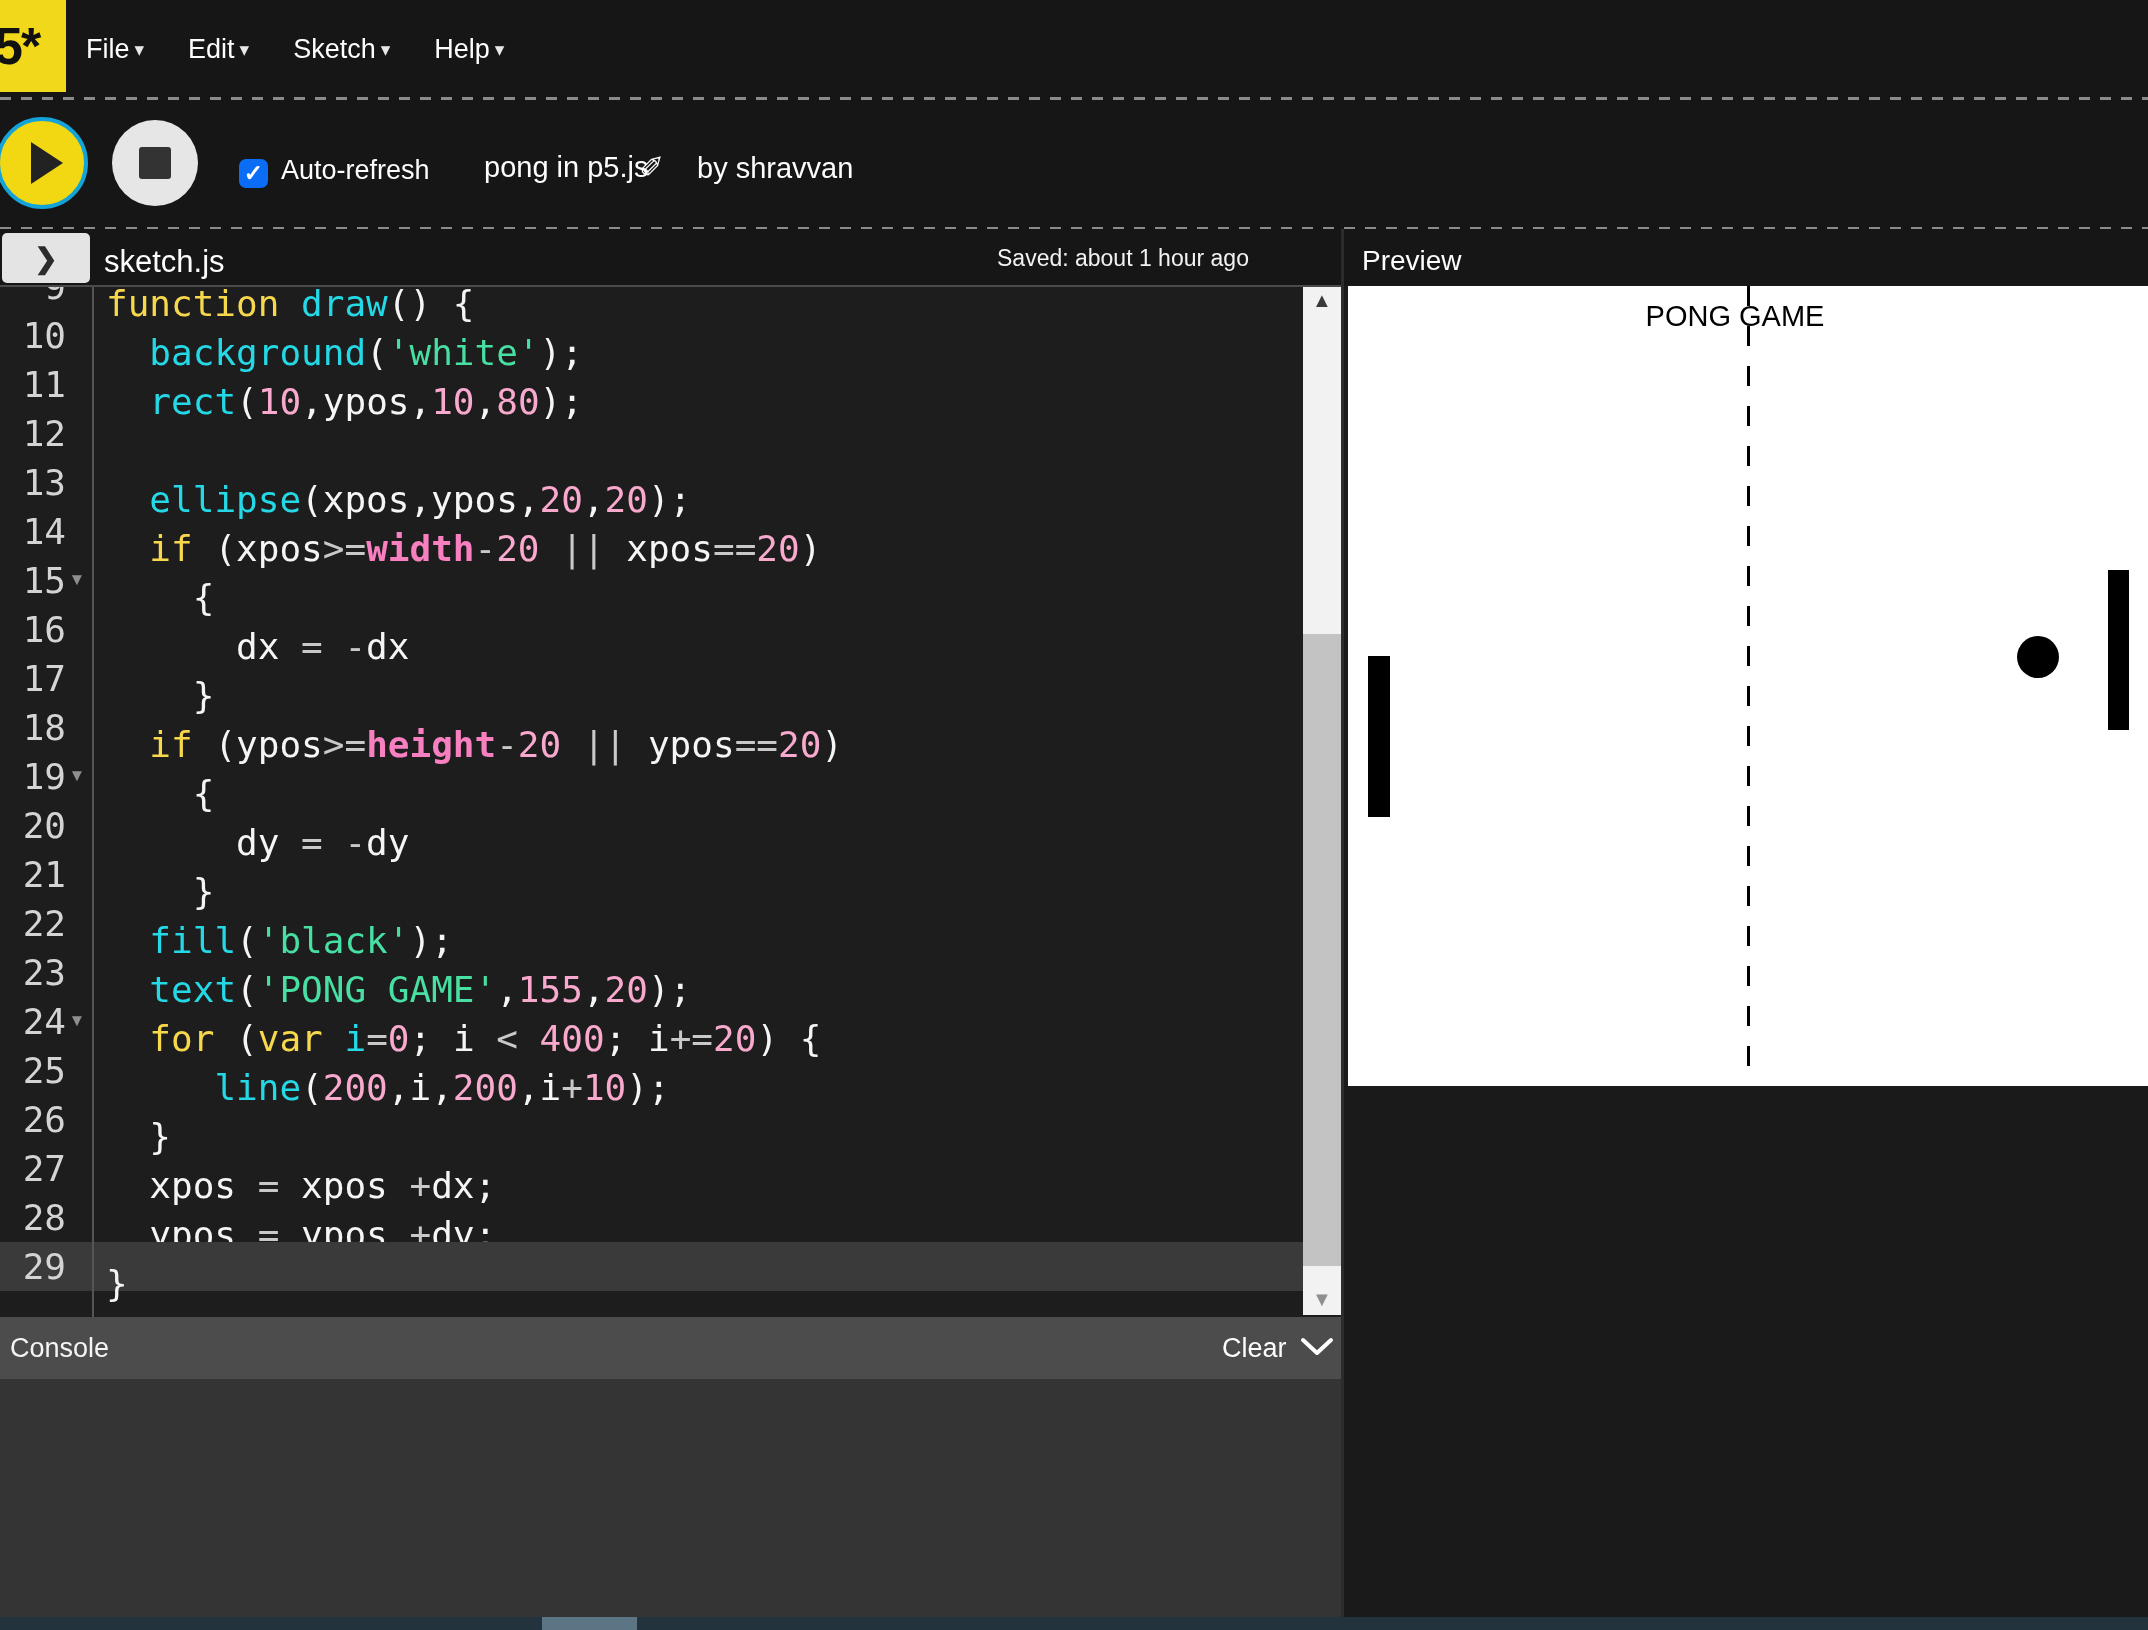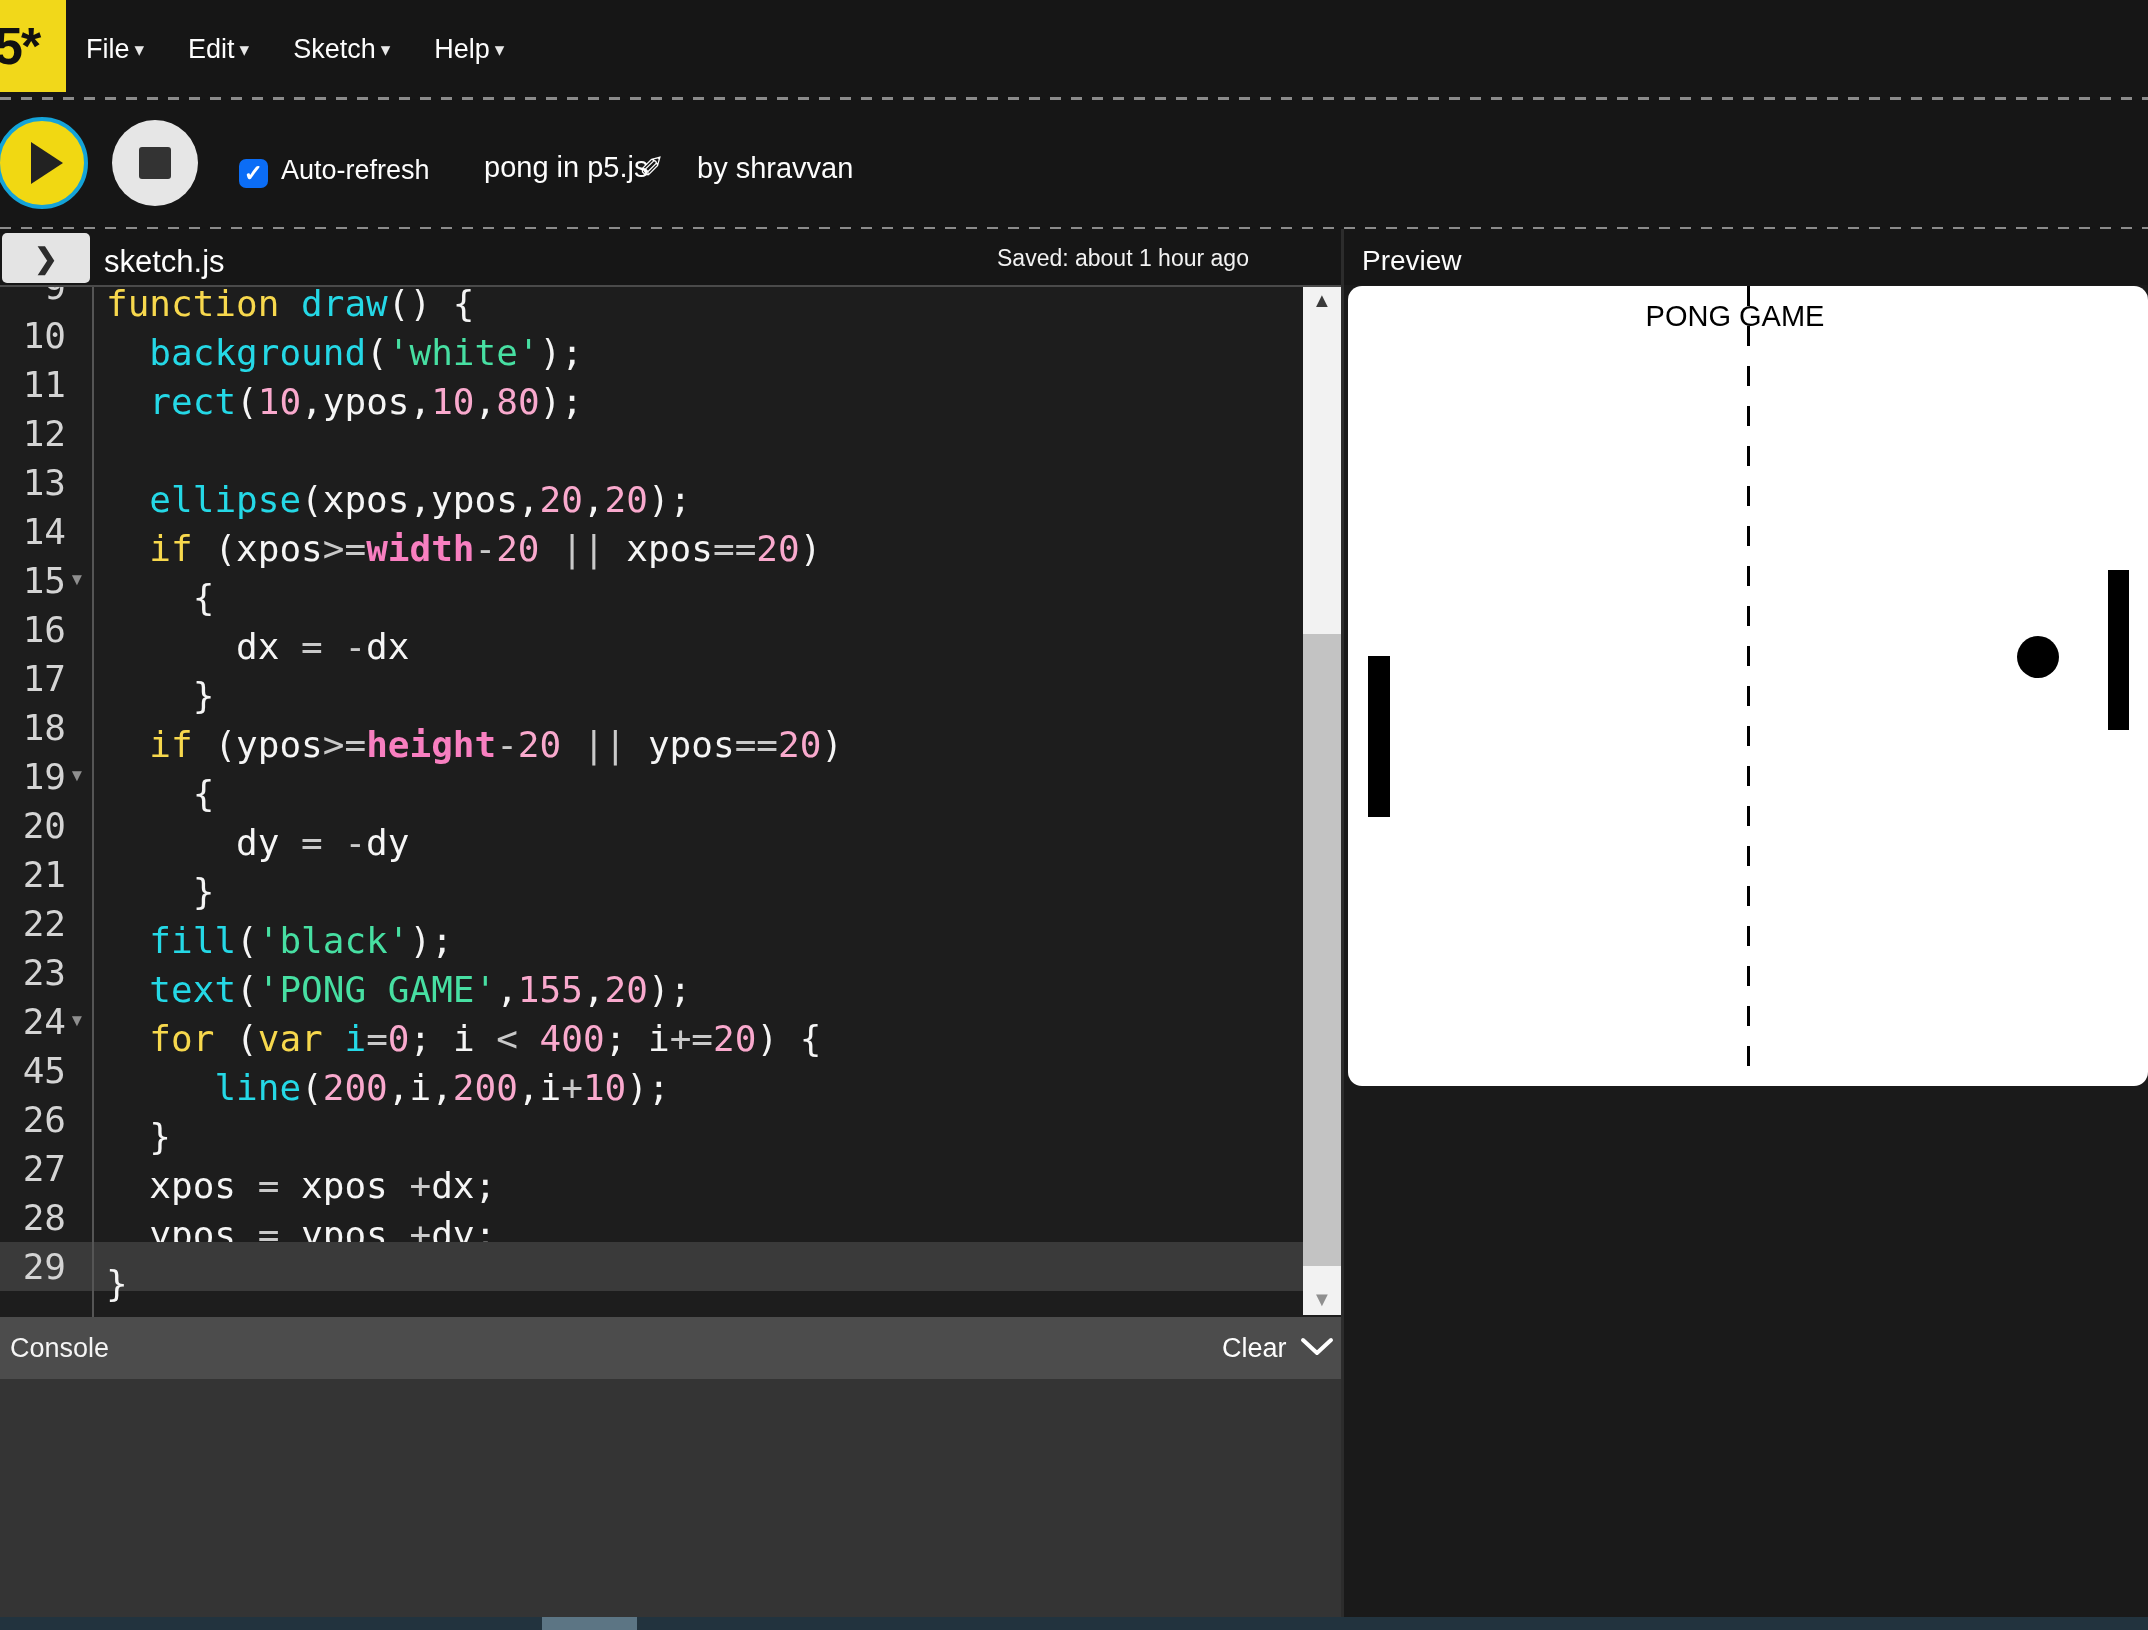--- a/index.html
+++ b/index.html
@@ -90,21 +90,21 @@
                     display:flex; align-items:center; }
   .console-title { position:absolute; left:10px; font-size:27px; color:#f5f5f5; }
   .console-clear { position:absolute; left:1222px; font-size:27px; color:#fdfdfd; background:none;
                    border:none; font-family:inherit; cursor:pointer; }
   .console-chevron { position:absolute; left:1300px; top:20px; cursor:pointer; }
   .console-body { left:0; top:1379px; width:1341px; height:238px; background:#343434; }
 
   
   .pane-divider { left:1341px; top:229px; width:3px; height:1388px; background:#2c2c2c; }
   .preview-pane { left:1344px; top:285px; width:804px; height:1332px; background:#1a1a1a; }
-  .game-canvas { left:1348px; top:286px; width:800px; height:800px; background:#fff;border-radius:14px; }
+  .game-canvas { left:1348px; top:286px; width:800px; height:800px; background:#fff; }
   .game-title { position:absolute; left:0; top:14px; width:774px; text-align:center;
                 color:#000; font-size:29px; font-family:"Liberation Sans", sans-serif; }
   .net { position:absolute; left:399px; top:0; width:3px; height:780px;
          background:repeating-linear-gradient(180deg,#000 0 20px,transparent 20px 40px); }
   .paddle { position:absolute; background:#000; }
   .paddle-left  { left:20px;  top:370px; width:22px; height:161px; }
   .paddle-right { left:760px; top:284px; width:21px; height:160px; }
   .ball { position:absolute; left:669px; top:350px; width:42px; height:42px;
           border-radius:50%; background:#000; }
 
@@ -227,21 +227,21 @@
       <div class="code-row" style="top: 661px;">
         <div class="line-num">23</div>
         <div class="code-text"><span class="tok-pl">  </span><span class="tok-fn">text</span><span class="tok-pl">(</span><span class="tok-str">'PONG GAME'</span><span class="tok-pl">,</span><span class="tok-num">155</span><span class="tok-pl">,</span><span class="tok-num">20</span><span class="tok-pl">);</span></div>
       </div>
       <div class="code-row" style="top: 710px;">
         <div class="line-num">24</div>
         <div class="fold-arrow">▼</div>
         <div class="code-text"><span class="tok-pl">  </span><span class="tok-kw">for</span><span class="tok-pl"> (</span><span class="tok-kw">var</span><span class="tok-pl"> </span><span class="tok-fn">i</span><span class="tok-op">=</span><span class="tok-num">0</span><span class="tok-pl">; i </span><span class="tok-op">&lt;</span><span class="tok-pl"> </span><span class="tok-num">400</span><span class="tok-pl">; i</span><span class="tok-op">+=</span><span class="tok-num">20</span><span class="tok-pl">) {</span></div>
       </div>
       <div class="code-row" style="top: 759px;">
-        <div class="line-num">45</div>
+        <div class="line-num">25</div>
         <div class="code-text"><span class="tok-pl">     </span><span class="tok-fn">line</span><span class="tok-pl">(</span><span class="tok-num">200</span><span class="tok-pl">,i,</span><span class="tok-num">200</span><span class="tok-pl">,i</span><span class="tok-op">+</span><span class="tok-num">10</span><span class="tok-pl">);</span></div>
       </div>
       <div class="code-row" style="top: 808px;">
         <div class="line-num">26</div>
         <div class="code-text"><span class="tok-pl">  }</span></div>
       </div>
       <div class="code-row" style="top: 857px;">
         <div class="line-num">27</div>
         <div class="code-text"><span class="tok-pl">  xpos </span><span class="tok-op">=</span><span class="tok-pl"> xpos </span><span class="tok-op">+</span><span class="tok-pl">dx;</span></div>
       </div>

